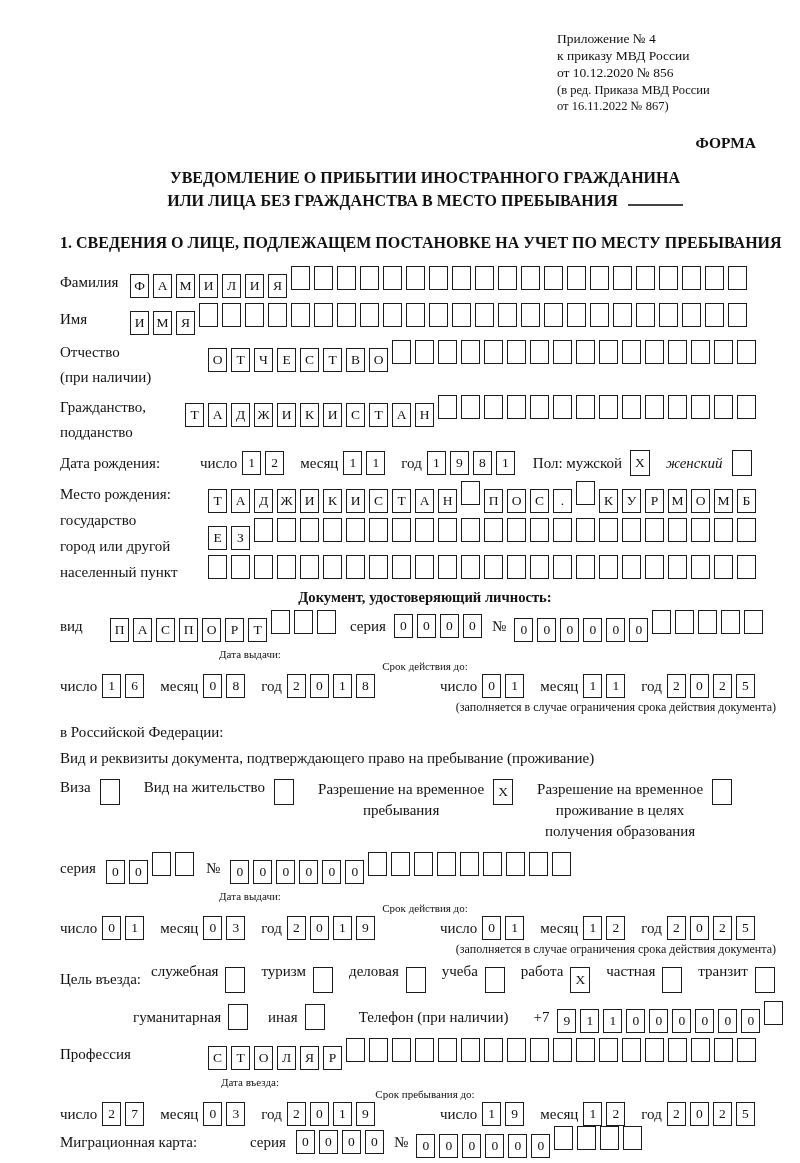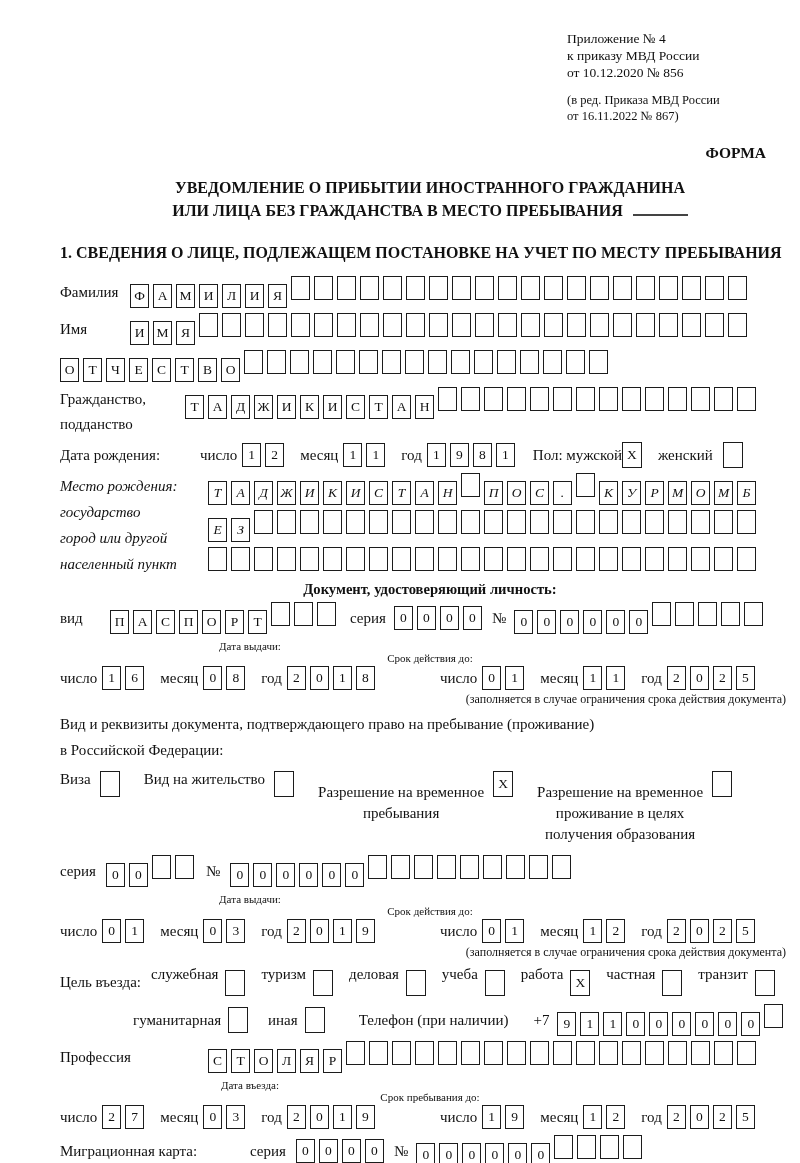--- a/index.html
+++ b/index.html
@@ -1,25 +1,25 @@
 <!DOCTYPE html>
 <html><head>
 <meta charset="utf-8">
 <style>
   html,body{margin:0;padding:0;background:#ffffff;}
   body{
     width:800px;height:1163px;overflow:hidden;
     font-family:"Liberation Serif","DejaVu Serif",serif;
     color:#111;
   }
-  .page{box-sizing:border-box;width:800px;height:1163px;padding:30px 0 0 60px;}
+  .page{box-sizing:border-box;width:800px;height:1163px;padding:30px 10px 0 60px;}
 
   
   .hdr{width:205px;margin-left:auto;margin-right:28px;font-size:13.5px;line-height:17px;}
-  .hdr-sub{font-size:12.5px;line-height:16px;margin-top:11px;}
+  .hdr-sub{font-size:12.5px;line-height:16px;margin-top:1px;}
   .forma{text-align:right;margin:20px 34px 0 0;font-weight:bold;font-size:15.5px;}
 
   
   .title{margin-top:14px;text-align:center;font-weight:bold;font-size:16px;line-height:23px;}
   .blank-line{display:inline-block;width:55px;border-bottom:2px solid #444;margin-left:10px;}
 
   .sec{margin-top:22px;font-weight:bold;font-size:16px;}
 
   .form-body{margin-top:14px;}
 
@@ -52,31 +52,31 @@
   .dg .slbl{margin-right:5px;}
   .dg .gap{width:12px;}
   .note{font-size:12px;text-align:right;padding-right:14px;margin:2px 0 6px 0;}
 
   .para{font-size:15px;line-height:22px;margin-top:4px;}
 
   
   .permit-row{display:flex;align-items:flex-start;font-size:15px;margin-top:10px;margin-bottom:10px;}
   .p-item{display:flex;align-items:flex-start;margin-right:24px;}
   .p-item .ptxt{margin-right:9px;}
-  .p-multi{text-align:center;line-height:21px;margin-right:9px;margin-top:11px;}
+  .p-multi{text-align:center;line-height:21px;margin-right:9px;}
 
   
   .purpose .plbl{margin:0 7px 16px 16px;}
   .purpose .plbl.first{margin-left:10px;}
   .phone-row{margin-left:73px;}
   .phone-row .plbl{margin:0 7px 0 0;}
   .phone-row .prefix{margin:0 8px 0 18px;}
 
   
-  .blk{display:flex;align-items:flex-start;font-size:15px;margin-bottom:4px;font-style:italic;}
+  .blk{display:flex;align-items:flex-start;font-size:15px;margin-bottom:4px;}
   .blk-label{flex:0 0 auto;line-height:26px;}
 
   .doc-head{text-align:center;font-weight:bold;font-size:14.6px;margin:2px 0 4px 0;}
 </style>
 </head>
 <body>
 
 <div class="page">
 
   <div class="hdr">
@@ -105,20 +105,24 @@
       <span class="lbl w70">Фамилия</span>
       <span class="cells"><span class="cell">Ф</span><span class="cell">А</span><span class="cell">М</span><span class="cell">И</span><span class="cell">Л</span><span class="cell">И</span><span class="cell">Я</span><span class="cell"></span><span class="cell"></span><span class="cell"></span><span class="cell"></span><span class="cell"></span><span class="cell"></span><span class="cell"></span><span class="cell"></span><span class="cell"></span><span class="cell"></span><span class="cell"></span><span class="cell"></span><span class="cell"></span><span class="cell"></span><span class="cell"></span><span class="cell"></span><span class="cell"></span><span class="cell"></span><span class="cell"></span><span class="cell"></span></span>
     </div>
 
     <div class="row">
       <span class="lbl w70">Имя</span>
       <span class="cells"><span class="cell">И</span><span class="cell">М</span><span class="cell">Я</span><span class="cell"></span><span class="cell"></span><span class="cell"></span><span class="cell"></span><span class="cell"></span><span class="cell"></span><span class="cell"></span><span class="cell"></span><span class="cell"></span><span class="cell"></span><span class="cell"></span><span class="cell"></span><span class="cell"></span><span class="cell"></span><span class="cell"></span><span class="cell"></span><span class="cell"></span><span class="cell"></span><span class="cell"></span><span class="cell"></span><span class="cell"></span><span class="cell"></span><span class="cell"></span><span class="cell"></span></span>
     </div>
 
     <div class="row top">
+      <div class="lbl w148 mlbl">
+          <div>Отчество</div>
+          <div>(при наличии)</div>
+        </div>
       <span class="cells"><span class="cell">О</span><span class="cell">Т</span><span class="cell">Ч</span><span class="cell">Е</span><span class="cell">С</span><span class="cell">Т</span><span class="cell">В</span><span class="cell">О</span><span class="cell"></span><span class="cell"></span><span class="cell"></span><span class="cell"></span><span class="cell"></span><span class="cell"></span><span class="cell"></span><span class="cell"></span><span class="cell"></span><span class="cell"></span><span class="cell"></span><span class="cell"></span><span class="cell"></span><span class="cell"></span><span class="cell"></span><span class="cell"></span></span>
     </div>
 
     <div class="row top">
       <div class="lbl w125 mlbl">
           <div>Гражданство,</div>
           <div>подданство</div>
         </div>
       <span class="cells"><span class="cell">Т</span><span class="cell">А</span><span class="cell">Д</span><span class="cell">Ж</span><span class="cell">И</span><span class="cell">К</span><span class="cell">И</span><span class="cell">С</span><span class="cell">Т</span><span class="cell">А</span><span class="cell">Н</span><span class="cell"></span><span class="cell"></span><span class="cell"></span><span class="cell"></span><span class="cell"></span><span class="cell"></span><span class="cell"></span><span class="cell"></span><span class="cell"></span><span class="cell"></span><span class="cell"></span><span class="cell"></span><span class="cell"></span><span class="cell"></span></span>
     </div>
@@ -128,23 +132,23 @@
       <span class="dg">
         <span class="slbl">число</span>
         <span class="cells"><span class="cell">1</span><span class="cell">2</span></span>
         <span class="gap"></span>
         <span class="slbl">месяц</span>
         <span class="cells"><span class="cell">1</span><span class="cell">1</span></span>
         <span class="gap"></span>
         <span class="slbl">год</span>
         <span class="cells"><span class="cell">1</span><span class="cell">9</span><span class="cell">8</span><span class="cell">1</span></span>
       </span>
-      <span class="slbl" style="margin-left:14px;">Пол: мужской</span>
+      <span class="slbl" style="margin-left:14px;margin-right:8px;">Пол: мужской</span>
       <span class="cells cb"><span class="cell">X</span></span>
-      <span class="slbl" style="margin-left:16px;margin-right:10px;">женский</span>
+      <span class="slbl" style="margin-left:16px;margin-right:10px;font-style:italic;">женский</span>
       <span class="cells cb"><span class="cell"></span></span>
     </div>
 
     <div class="blk">
       <div class="blk-label w148">
           <div>Место рождения:</div>
           <div>государство</div>
           <div>город или другой</div>
           <div>населенный пункт</div>
         </div>
@@ -187,22 +191,22 @@
         <span class="gap"></span>
         <span class="slbl">месяц</span>
         <span class="cells"><span class="cell">1</span><span class="cell">1</span></span>
         <span class="gap"></span>
         <span class="slbl">год</span>
         <span class="cells"><span class="cell">2</span><span class="cell">0</span><span class="cell">2</span><span class="cell">5</span></span>
       </div>
     </div>
     <div class="note">(заполняется в случае ограничения срока действия документа)</div>
 
+    <div class="para">в Российской Федерации:</div>
     <div class="para">Вид и реквизиты документа, подтверждающего право на пребывание (проживание)</div>
-    <div class="para">в Российской Федерации:</div>
 
     <div class="permit-row">
       <div class="p-item">
         <span class="ptxt">Виза</span>
         <span class="cells cb"><span class="cell"></span></span>
       </div>
       <div class="p-item">
         <span class="ptxt" style="">Вид на жительство</span>
         <span class="cells cb"><span class="cell"></span></span>
       </div>
@@ -311,21 +315,21 @@
         <span class="cells"><span class="cell">1</span><span class="cell">9</span></span>
         <span class="gap"></span>
         <span class="slbl">месяц</span>
         <span class="cells"><span class="cell">1</span><span class="cell">2</span></span>
         <span class="gap"></span>
         <span class="slbl">год</span>
         <span class="cells"><span class="cell">2</span><span class="cell">0</span><span class="cell">2</span><span class="cell">5</span></span>
       </div>
     </div>
 
-    <div class="row" style="margin-top:6px;align-items:center;">
+    <div class="row" style="align-items:center;">
       <span class="lbl w190">Миграционная карта:</span>
       <span class="slbl" style="margin-right:10px;">серия</span>
       <span class="cells"><span class="cell">0</span><span class="cell">0</span><span class="cell">0</span><span class="cell">0</span></span>
       <span class="slbl" style="margin:0 8px 0 6px;">№</span>
       <span class="cells"><span class="cell">0</span><span class="cell">0</span><span class="cell">0</span><span class="cell">0</span><span class="cell">0</span><span class="cell">0</span><span class="cell"></span><span class="cell"></span><span class="cell"></span><span class="cell"></span></span>
     </div>
 
     <div class="blk" style="margin-top:6px;">
       <div class="blk-label w148">
           <div>Сведения о</div>

